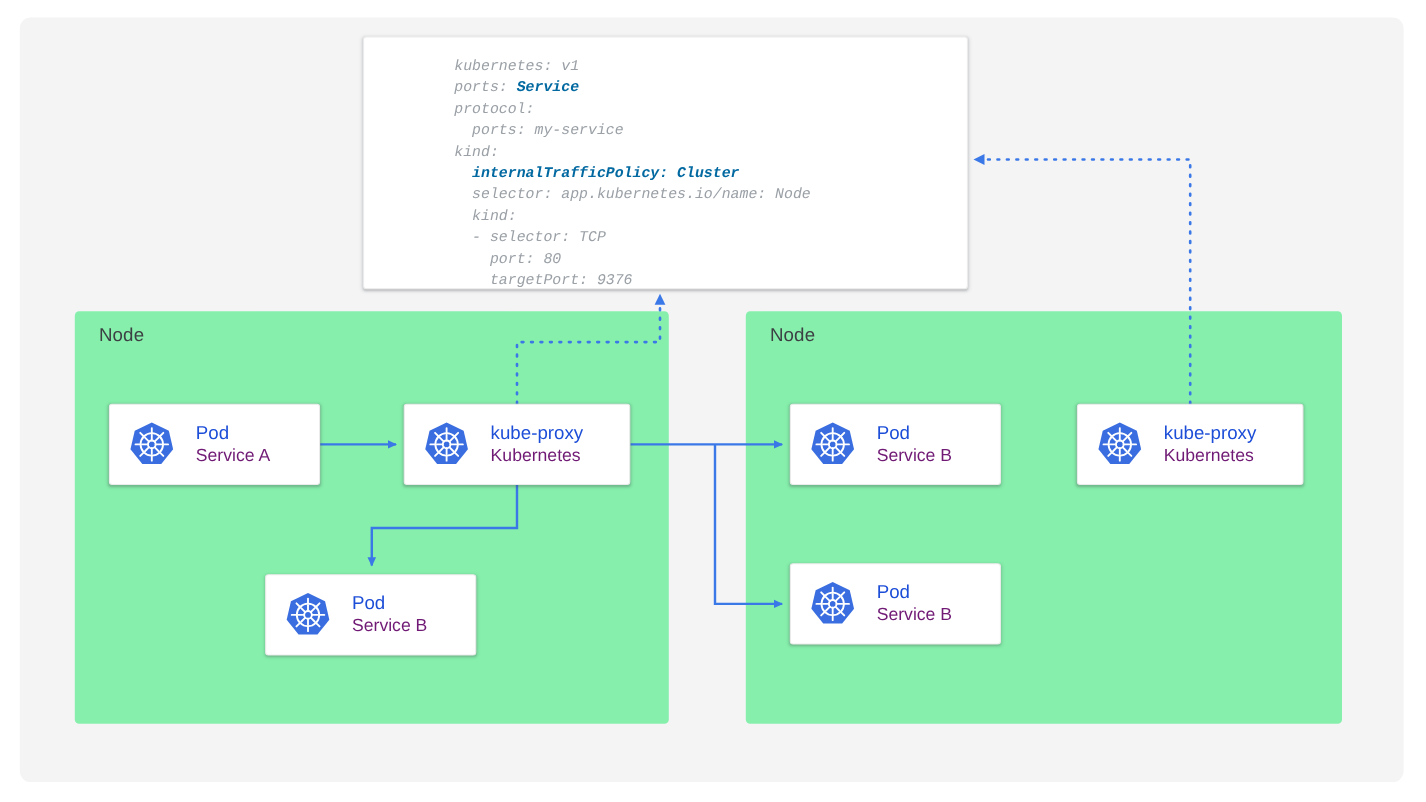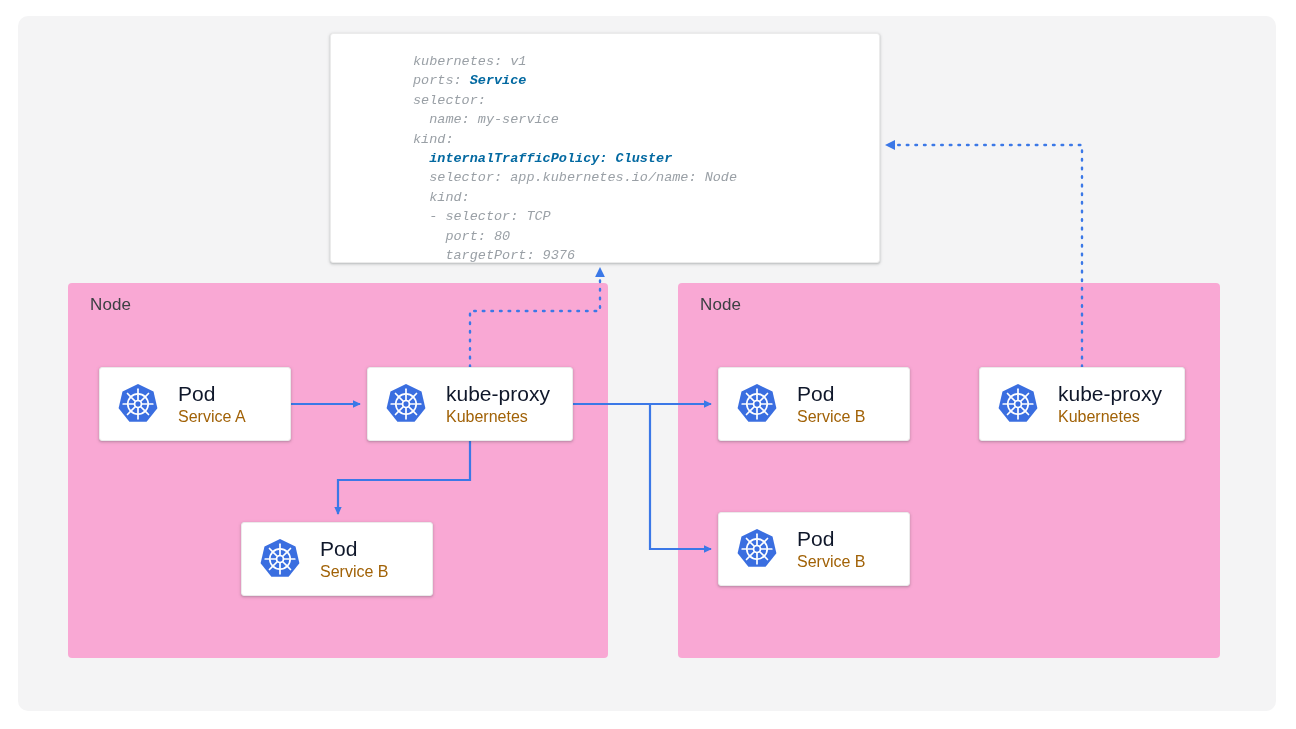--- a/index.html
+++ b/index.html
@@ -21,21 +21,21 @@
     left: 18px;
     top: 16px;
     width: 1258px;
     height: 695px;
     background: #f4f4f5;
     border-radius: 10px;
   }
   
   .node {
     position: absolute;
-    background: #f9a8d4;
+    background: #86efac;
     border-radius: 4px;
   }
   .node-label {
     position: absolute;
     left: 22px;
     top: 12px;
     font-size: 17px;
     color: #3c4043;
     letter-spacing: 0.1px;
     white-space: nowrap;
@@ -57,27 +57,27 @@
     width: 48px;
     height: 48px;
     margin-left: 14px;
     flex: 0 0 auto;
   }
   .pod-text {
     margin-left: 16px;
     line-height: 1.22;
   }
   .pod-title {
-    font-size: 21px;
-    color: #0f172a;
+    font-size: 17px;
+    color: #1d4ed8;
     white-space: nowrap;
   }
   .pod-sub {
     font-size: 16px;
-    color: #a16207;
+    color: #701a75;
     white-space: nowrap;
   }
   
   #yaml-card {
     left: 330px;
     top: 33px;
     width: 550px;
     height: 230px;
   }
   #yaml-code {
@@ -139,22 +139,22 @@
     <path d="M650,404 L650,549 L711,549" fill="none" stroke="#3b78e7" stroke-width="2.2" marker-end="url(#arrow-solid)"></path>
 
     <path d="M470,367 L470,311 L600,311 L600,268" fill="none" stroke="#3b78e7" stroke-width="2.4" stroke-dasharray="1.6 7" stroke-linecap="round" marker-end="url(#arrow-dot)"></path>
 
     <path d="M1082,367 L1082,145 L886,145" fill="none" stroke="#3b78e7" stroke-width="2.4" stroke-dasharray="1.6 7" stroke-linecap="round" marker-end="url(#arrow-dot)"></path>
   </svg>
 
   <div class="card" id="yaml-card">
     <div id="yaml-code"><span>kubernetes: v1</span>
 <span>ports: </span><b>Service</b>
-<span>selector:</span>
-<span>  name: my-service</span>
+<span>protocol:</span>
+<span>  ports: my-service</span>
 <span>kind:</span>
 <b>  internalTrafficPolicy: Cluster</b>
 <span>  selector: app.kubernetes.io/name: Node</span>
 <span>  kind:</span>
 <span>  - selector: TCP</span>
 <span>    port: 80</span>
 <span>    targetPort: 9376</span></div>
   </div>
 
   <div class="card pod-card" style="left:99px; top:367px; width:192px; height:74px;">

